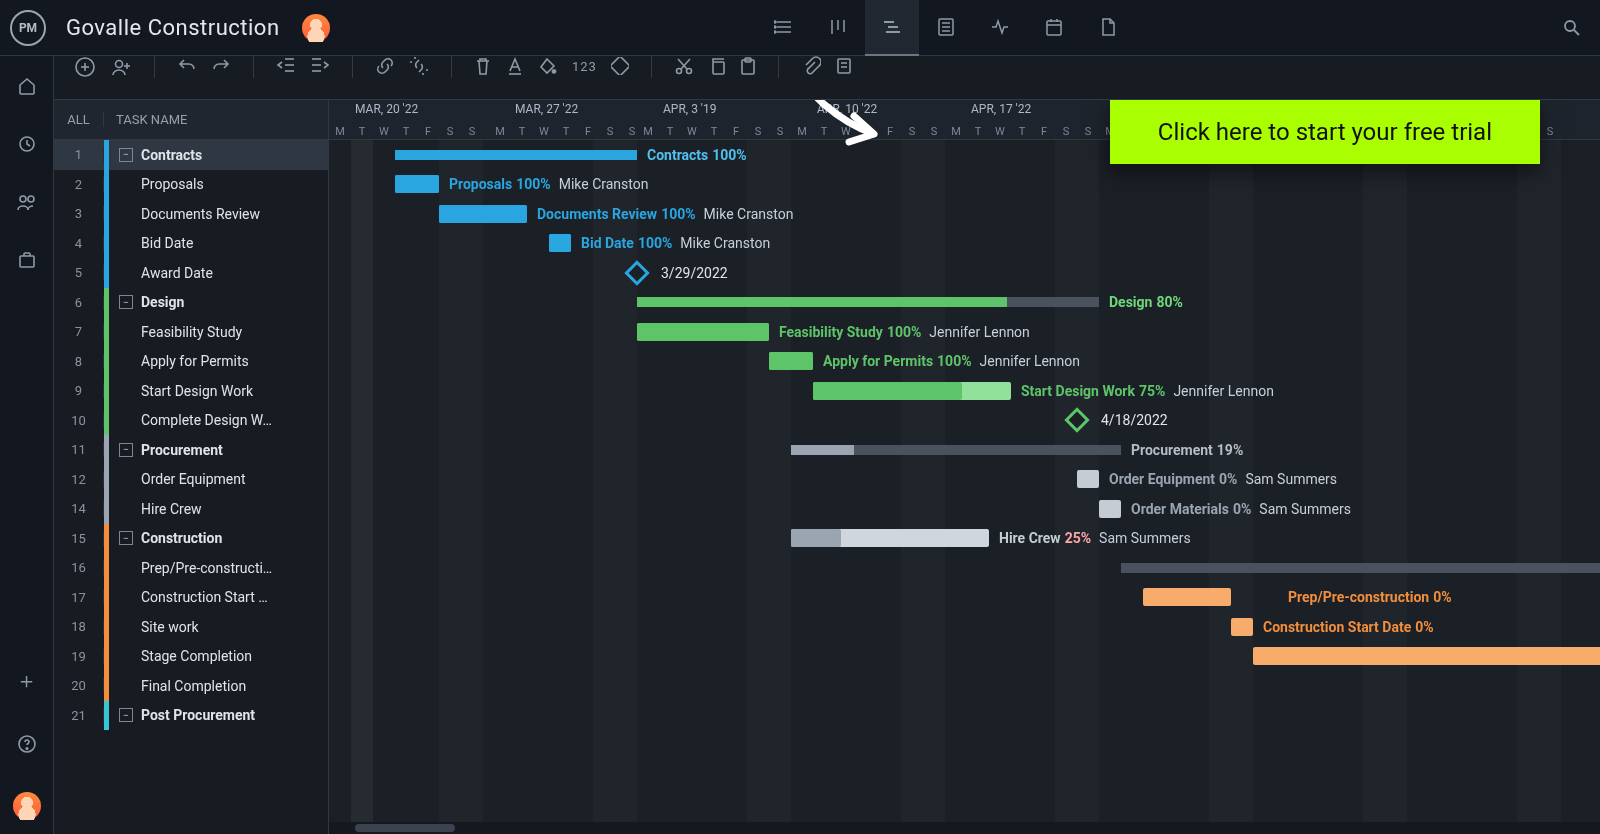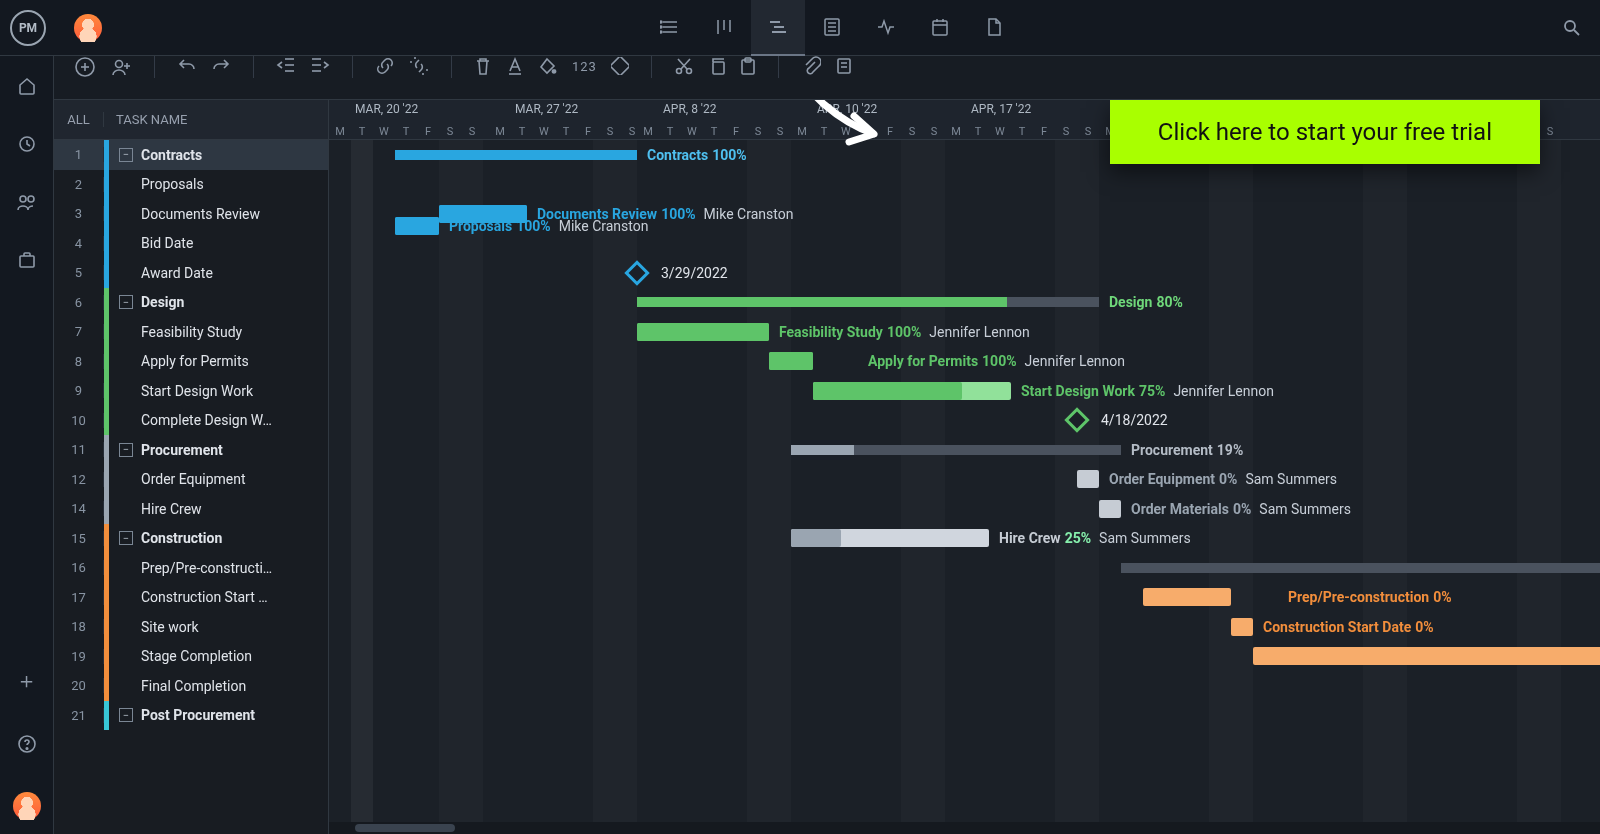--- a/index.html
+++ b/index.html
@@ -69,20 +69,21 @@
   .cta{position:absolute;top:0;right:60px;background:var(--cta);color:#111;height:64px;padding:0 48px;display:flex;align-items:center;font-size:24px;box-shadow:0 8px 20px rgba(0,0,0,0.5);z-index:50}
   .arrow{position:absolute;top:-56px;left:430px;z-index:51}
   .hscroll{position:absolute;left:0;right:0;bottom:0;height:12px;background:#15191f}
   .hscroll .thumb{position:absolute;left:26px;width:100px;top:2px;bottom:2px;background:#3a434f;border-radius:4px}
 </style>
 </head>
 <body>
 
 <div class="top">
   <div class="pm">PM</div>
+  <div class="proj">Govalle Construction</div>
   <span class="av1"></span>
   <div class="viewbtns">
     <div class="vbtn">
         <svg width="20" height="20" viewBox="0 0 20 20" fill="none" stroke="currentColor" stroke-width="1.5">
           <line x1="3" y1="5" x2="17" y2="5"></line>
           <line x1="3" y1="10" x2="17" y2="10"></line>
           <line x1="3" y1="15" x2="17" y2="15"></line>
           <circle cx="1" cy="5" r="1" fill="currentColor"></circle>
           <circle cx="1" cy="10" r="1" fill="currentColor"></circle>
           <circle cx="1" cy="15" r="1" fill="currentColor"></circle>
@@ -462,21 +463,21 @@
                 <span>M</span>
                 <span>T</span>
                 <span>W</span>
                 <span>T</span>
                 <span>F</span>
                 <span>S</span>
                 <span>S</span>
               </div>
             </div>
             <div class="wk" style="left: 308px; width: 154px;">
-              <div style="padding-left:22px">APR, 8 '22</div>
+              <div style="padding-left:22px">APR, 3 '19</div>
               <div class="dl">
                 <span>M</span>
                 <span>T</span>
                 <span>W</span>
                 <span>T</span>
                 <span>F</span>
                 <span>S</span>
                 <span>S</span>
               </div>
             </div>
@@ -558,53 +559,59 @@
             <div class="weekend" style="left: 1034px; width: 22px;"></div>
             <div class="weekend" style="left: 1056px; width: 22px;"></div>
             <div class="weekend" style="left: 1188px; width: 22px;"></div>
             <div class="weekend" style="left: 1210px; width: 22px;"></div>
             <div class="grow" style="top: 0px;">
               <div class="sumbar" style="left: 66px; width: 242px; background: rgb(74, 82, 94);">
                 <div class="fill" style="width: 100%; background: rgb(41, 166, 224);"></div>
               </div>
               <div class="lbl" style="left: 318px;"><span class="t1" style="color:#4fc0f0">Contracts</span><span class="t2" style="color:#4fc0f0">100%</span></div>
             </div>
-            <div class="grow" style="top: 29.5px; margin-top: 42px;">
+            <div class="grow" style="top: 29.5px;">
               <div class="bar" style="left: 66px; width: 44px; background: rgb(41, 166, 224);">
                 <div class="fill" style="width: 100%; background: rgb(41, 166, 224);"></div>
               </div>
               <div class="lbl" style="left: 120px;"><span class="t1" style="color:#29a6e0">Proposals</span><span class="t2" style="color:#29a6e0">100%</span><span class="t3">Mike Cranston</span></div>
             </div>
             <div class="grow" style="top: 59px;">
               <div class="bar" style="left: 110px; width: 88px; background: rgb(41, 166, 224);">
                 <div class="fill" style="width: 100%; background: rgb(41, 166, 224);"></div>
               </div>
               <div class="lbl" style="left: 208px;"><span class="t1" style="color:#29a6e0">Documents Review</span><span class="t2" style="color:#29a6e0">100%</span><span class="t3">Mike Cranston</span></div>
             </div>
+            <div class="grow" style="top: 88.5px;">
+              <div class="bar" style="left: 220px; width: 22px; background: rgb(41, 166, 224);">
+                <div class="fill" style="width: 100%; background: rgb(41, 166, 224);"></div>
+              </div>
+              <div class="lbl" style="left: 252px;"><span class="t1" style="color:#29a6e0">Bid Date</span><span class="t2" style="color:#29a6e0">100%</span><span class="t3">Mike Cranston</span></div>
+            </div>
             <div class="grow" style="top: 118px;">
               <div class="ms" style="left: 308px; border-color: rgb(41, 166, 224); background: var(--bg);"></div>
               <div class="lbl" style="left: 332px;"><span class="t3" style="margin:0;color:#e0e4ea">3/29/2022</span></div>
             </div>
             <div class="grow" style="top: 147.5px;">
               <div class="sumbar" style="left: 308px; width: 462px; background: rgb(74, 82, 94);">
                 <div class="fill" style="width: 80%; background: rgb(94, 196, 105);"></div>
               </div>
               <div class="lbl" style="left: 780px;"><span class="t1" style="color:#6fd87a">Design</span><span class="t2" style="color:#6fd87a">80%</span></div>
             </div>
             <div class="grow" style="top: 177px;">
               <div class="bar" style="left: 308px; width: 132px; background: rgb(94, 196, 105);">
                 <div class="fill" style="width: 100%; background: rgb(94, 196, 105);"></div>
               </div>
               <div class="lbl" style="left: 450px;"><span class="t1" style="color:#5ec469">Feasibility Study</span><span class="t2" style="color:#5ec469">100%</span><span class="t3">Jennifer Lennon</span></div>
             </div>
             <div class="grow" style="top: 206.5px;">
               <div class="bar" style="left: 440px; width: 44px; background: rgb(94, 196, 105);">
                 <div class="fill" style="width: 100%; background: rgb(94, 196, 105);"></div>
               </div>
-              <div class="lbl" style="left: 494px; margin-left: 45px;"><span class="t1" style="color:#5ec469">Apply for Permits</span><span class="t2" style="color:#5ec469">100%</span><span class="t3">Jennifer Lennon</span></div>
+              <div class="lbl" style="left: 494px;"><span class="t1" style="color:#5ec469">Apply for Permits</span><span class="t2" style="color:#5ec469">100%</span><span class="t3">Jennifer Lennon</span></div>
             </div>
             <div class="grow" style="top: 236px;">
               <div class="bar" style="left: 484px; width: 198px; background: rgb(145, 225, 154);">
                 <div class="fill" style="width: 75%; background: rgb(94, 196, 105);"></div>
               </div>
               <div class="lbl" style="left: 692px;"><span class="t1" style="color:#5ec469">Start Design Work</span><span class="t2" style="color:#5ec469">75%</span><span class="t3">Jennifer Lennon</span></div>
             </div>
             <div class="grow" style="top: 265.5px;">
               <div class="ms" style="left: 748px; border-color: rgb(94, 196, 105); background: var(--bg);"></div>
               <div class="lbl" style="left: 772px;"><span class="t3" style="margin:0;color:#e0e4ea">4/18/2022</span></div>
@@ -624,21 +631,21 @@
             <div class="grow" style="top: 354px;">
               <div class="bar" style="left: 770px; width: 22px; background: rgb(198, 204, 212);">
                 <div class="fill" style="width: 0%; background: rgb(198, 204, 212);"></div>
               </div>
               <div class="lbl" style="left: 802px;"><span class="t1" style="color:#9aa5b1">Order Materials</span><span class="t2" style="color:#9aa5b1">0%</span><span class="t3">Sam Summers</span></div>
             </div>
             <div class="grow" style="top: 383.5px;">
               <div class="bar" style="left: 462px; width: 198px; background: rgb(208, 214, 222);">
                 <div class="fill" style="width: 25%; background: rgb(154, 165, 177);"></div>
               </div>
-              <div class="lbl" style="left: 670px;"><span class="t1" style="color:#c6ccd4">Hire Crew</span><span class="t2" style="color:#86efac">25%</span><span class="t3">Sam Summers</span></div>
+              <div class="lbl" style="left: 670px;"><span class="t1" style="color:#c6ccd4">Hire Crew</span><span class="t2" style="color:#fca5a5">25%</span><span class="t3">Sam Summers</span></div>
             </div>
             <div class="grow" style="top: 413px;">
               <div class="sumbar" style="left: 792px; width: 682px; background: rgb(74, 82, 94);">
                 <div class="fill" style="width: 0%; background: rgb(242, 142, 60);"></div>
               </div>
             </div>
             <div class="grow" style="top: 442.5px;">
               <div class="bar" style="left: 814px; width: 88px; background: rgb(247, 172, 107);">
                 <div class="fill" style="width: 0%; background: rgb(247, 172, 107);"></div>
               </div>

